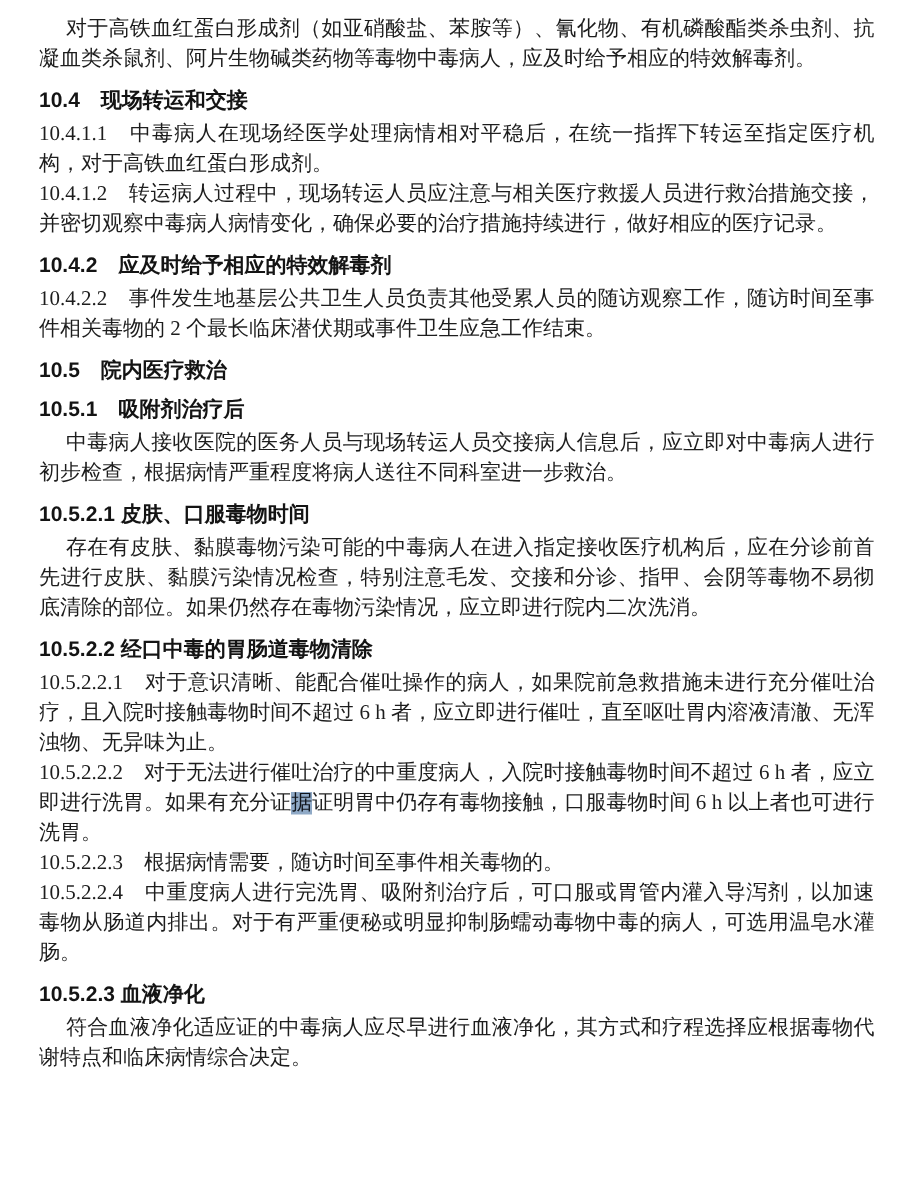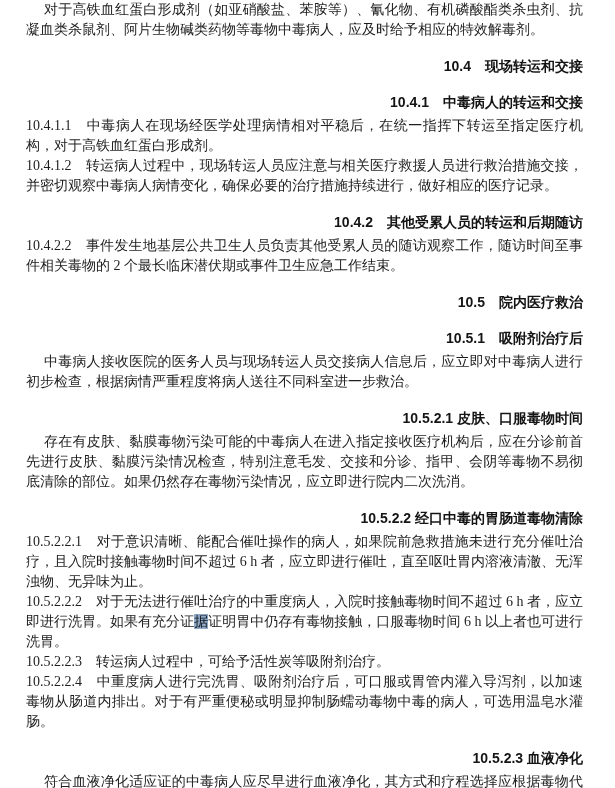--- a/index.html
+++ b/index.html
@@ -8,63 +8,62 @@
     background: #ffffff;
     font-family: "Liberation Serif", "DejaVu Serif", serif;
   }
   .page {
     position: relative;
     width: 615px;
     height: 788px;
     background: #ffffff;
     overflow: hidden;
     box-sizing: border-box;
-    padding: 0 32px 0 26px;
+    padding: 10px 32px 0 26px;
   }
   .para {
     margin: 0;
     color: #1d1d1d;
     font-size: 14px;
     line-height: 20px;
     text-align: justify;
     font-family: "Liberation Serif", "DejaVu Serif", serif;
   }
   .para.indent { text-indent: 18px; }
   .hd {
-    margin: 16px 0 4px 0;
+    margin: 6px 0 4px 0;
     color: #141414;
     font-size: 14px;
     line-height: 20px;
     font-weight: 700;
     font-family: "Liberation Sans", "DejaVu Sans", sans-serif;
-    text-align: right;
+    text-align: left;
   }
   .hl {
     background: #8fa9c6;
     color: #10151c;
   }
 </style>
 </head>
 <body>
 
 <div class="page">
   <div id="doc">
       <p class="para indent">对于高铁血红蛋白形成剂（如亚硝酸盐、苯胺等）、氰化物、有机磷酸酯类杀虫剂、抗凝血类杀鼠剂、阿片生物碱类药物等毒物中毒病人，应及时给予相应的特效解毒剂。</p>
       <p class="hd">10.4　现场转运和交接</p>
-      <p class="hd">10.4.1　中毒病人的转运和交接</p>
       <p class="para">10.4.1.1　中毒病人在现场经医学处理病情相对平稳后，在统一指挥下转运至指定医疗机构，对于高铁血红蛋白形成剂。</p>
       <p class="para">10.4.1.2　转运病人过程中，现场转运人员应注意与相关医疗救援人员进行救治措施交接，并密切观察中毒病人病情变化，确保必要的治疗措施持续进行，做好相应的医疗记录。</p>
-      <p class="hd">10.4.2　其他受累人员的转运和后期随访</p>
+      <p class="hd">10.4.2　应及时给予相应的特效解毒剂</p>
       <p class="para">10.4.2.2　事件发生地基层公共卫生人员负责其他受累人员的随访观察工作，随访时间至事件相关毒物的 2 个最长临床潜伏期或事件卫生应急工作结束。</p>
       <p class="hd">10.5　院内医疗救治</p>
       <p class="hd">10.5.1　吸附剂治疗后</p>
       <p class="para indent">中毒病人接收医院的医务人员与现场转运人员交接病人信息后，应立即对中毒病人进行初步检查，根据病情严重程度将病人送往不同科室进一步救治。</p>
       <p class="hd">10.5.2.1 皮肤、口服毒物时间</p>
       <p class="para indent">存在有皮肤、黏膜毒物污染可能的中毒病人在进入指定接收医疗机构后，应在分诊前首先进行皮肤、黏膜污染情况检查，特别注意毛发、交接和分诊、指甲、会阴等毒物不易彻底清除的部位。如果仍然存在毒物污染情况，应立即进行院内二次洗消。</p>
       <p class="hd">10.5.2.2 经口中毒的胃肠道毒物清除</p>
       <p class="para">10.5.2.2.1　对于意识清晰、能配合催吐操作的病人，如果院前急救措施未进行充分催吐治疗，且入院时接触毒物时间不超过 6 h 者，应立即进行催吐，直至呕吐胃内溶液清澈、无浑浊物、无异味为止。</p>
       <p class="para"><span>10.5.2.2.2　对于无法进行催吐治疗的中重度病人，入院时接触毒物时间不超过 6 h 者，应立即进行洗胃。如果有充分证</span><span class="hl">据</span><span>证明胃中仍存有毒物接触，口服毒物时间 6 h 以上者也可进行洗胃。</span></p>
-      <p class="para">10.5.2.2.3　转运病人过程中，可给予活性炭等吸附剂治疗。</p>
+      <p class="para">10.5.2.2.3　根据病情需要，随访时间至事件相关毒物的。</p>
       <p class="para">10.5.2.2.4　中重度病人进行完洗胃、吸附剂治疗后，可口服或胃管内灌入导泻剂，以加速毒物从肠道内排出。对于有严重便秘或明显抑制肠蠕动毒物中毒的病人，可选用温皂水灌肠。</p>
       <p class="hd">10.5.2.3 血液净化</p>
       <p class="para indent">符合血液净化适应证的中毒病人应尽早进行血液净化，其方式和疗程选择应根据毒物代谢特点和临床病情综合决定。</p>
     </div>
 </div>
 
 </body></html>

